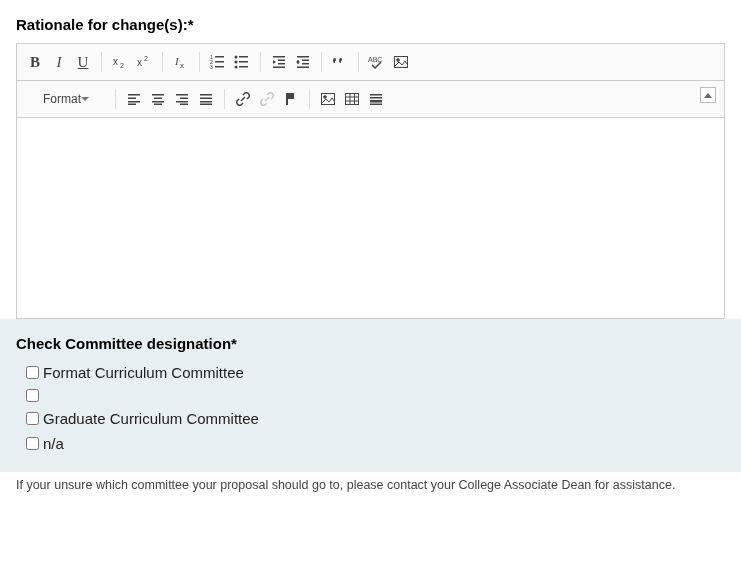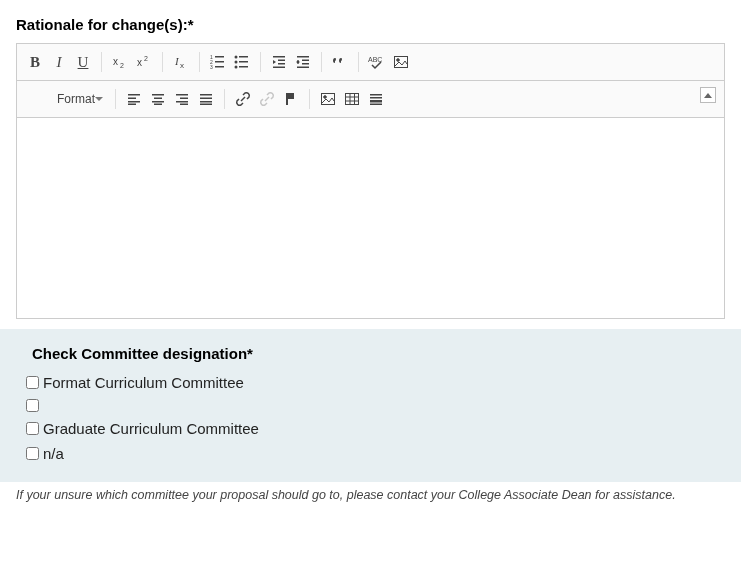--- a/index.html
+++ b/index.html
@@ -1,51 +1,51 @@
 <!DOCTYPE html>
 <html><head>
 <meta charset="utf-8">
 <style>
   * { box-sizing: border-box; margin: 0; padding: 0; }
   body { font-family: Arial, Helvetica, sans-serif; font-size: 14px; color: #333; background: #fff; width: 741px; }
-  .section { padding: 16px 16px 10px 16px; }
+  .section { padding: 16px 16px 0 16px; }
   .field-label { font-weight: bold; font-size: 15px; margin-bottom: 10px; color: #000; }
   .editor-wrap { border: 1px solid #ccc; background: #fff; }
   .toolbar { border-bottom: 1px solid #ccc; padding: 6px 6px; display: flex; align-items: center; flex-wrap: wrap; background: #fafafa; }
   .toolbar.row2 { position: relative; }
   .tb-group { display: flex; align-items: center; }
   .tb-sep { width: 1px; height: 20px; background: #ddd; margin: 0 6px; }
   .tb-btn {
     width: 24px; height: 24px; display: inline-flex; align-items: center; justify-content: center;
     font-size: 13px; color: #444; cursor: pointer; border-radius: 2px;
   }
   .tb-btn svg { display: block; }
   .tb-btn .bold { font-weight: bold; font-family: Georgia, serif; font-size: 15px; }
   .tb-btn .italic { font-style: italic; font-family: Georgia, serif; font-size: 15px; }
   .tb-btn .underline { text-decoration: underline; font-family: Georgia, serif; font-size: 15px; }
   .format-dd {
-    display: inline-flex; align-items: center; justify-content: flex-end;
+    display: inline-flex; align-items: center; justify-content: center;
     width: 86px; height: 24px; padding: 0 6px; font-size: 12px; color: #444;
     cursor: pointer; border-radius: 2px;
   }
   .caret { width: 0; height: 0; border-left: 4px solid transparent; border-right: 4px solid transparent; border-top: 4px solid #777; }
   .collapse-btn {
     position: absolute; right: 8px; top: 6px;
     width: 16px; height: 16px; border: 1px solid #bbb; background: #fff;
     display: flex; align-items: center; justify-content: center; cursor: pointer;
   }
   .collapse-btn .up { width: 0; height: 0; border-left: 4px solid transparent; border-right: 4px solid transparent; border-bottom: 5px solid #666; }
   .editor-area {
     min-height: 200px; height: 200px; padding: 10px; background: #fff; outline: none;
   }
   .committee-section { background: #e7eff2; padding: 16px 16px 12px 16px; }
-  .committee-section .field-label { margin-bottom: 12px; margin-left: 16px; }
+  .committee-section .field-label { margin-bottom: 12px; }
   .checkbox-row { display: flex; align-items: center; margin: 0 0 8px 10px; font-size: 15px; color: #222; }
   .checkbox-row input[type="checkbox"] { margin-right: 4px; width: 13px; height: 13px; }
-  .help-text { font-style: italic; font-size: 12.5px; color: #444; padding: 6px 28px 14px 16px; }
+  .help-text { font-size: 12.5px; color: #444; padding: 6px 28px 14px 16px; }
 </style>
 </head>
 <body>
 
 <div class="section">
   <div class="field-label">Rationale for change(s):*</div>
 
   <div class="editor-wrap">
 
     <div class="toolbar">

